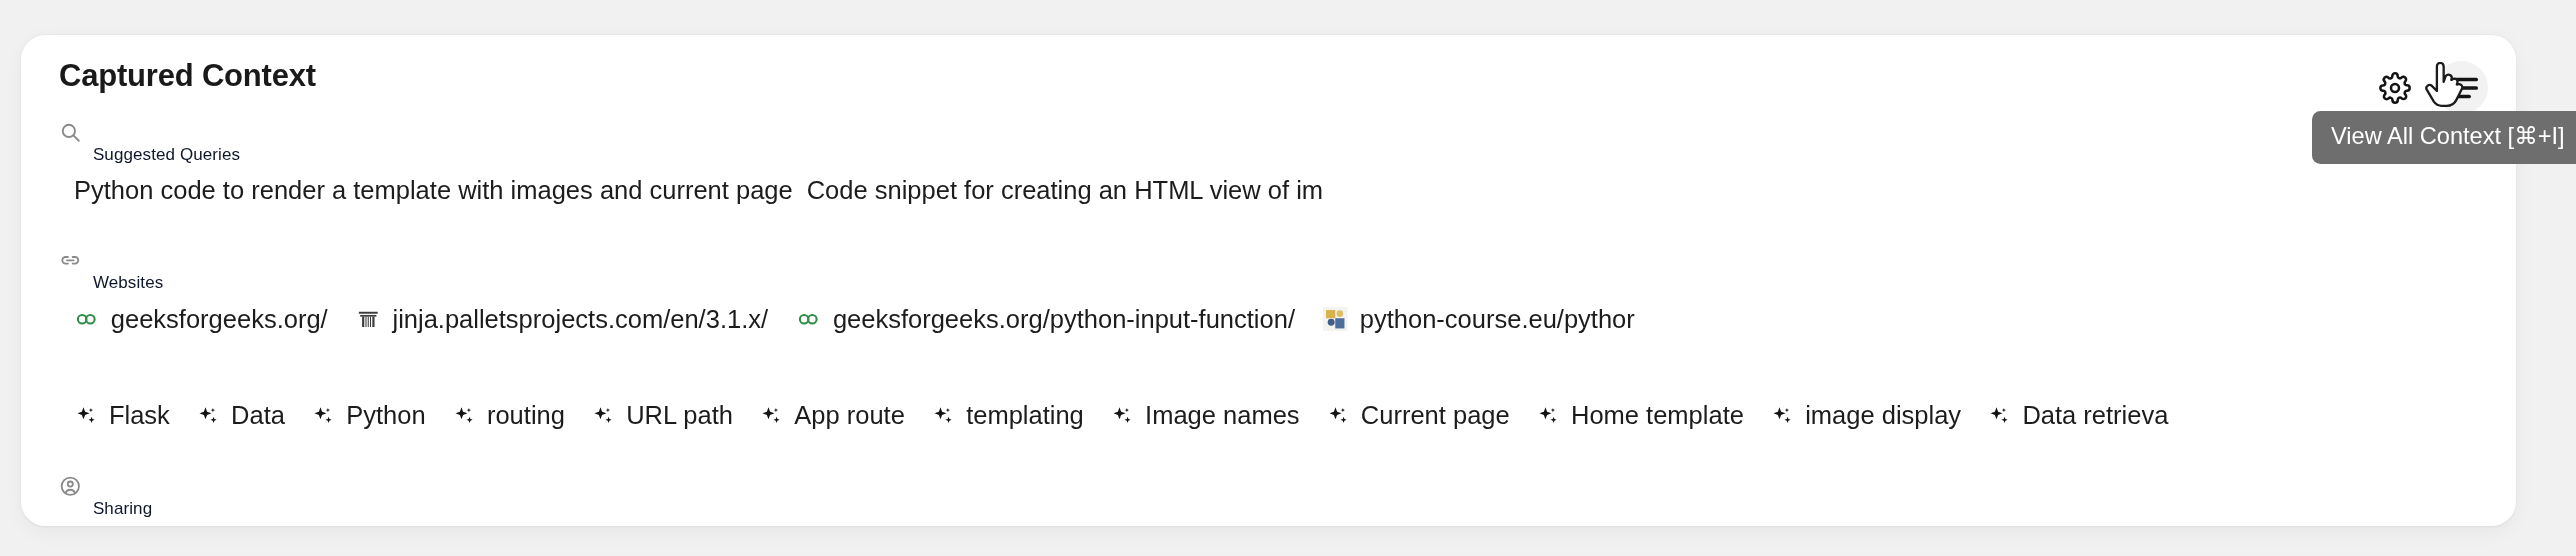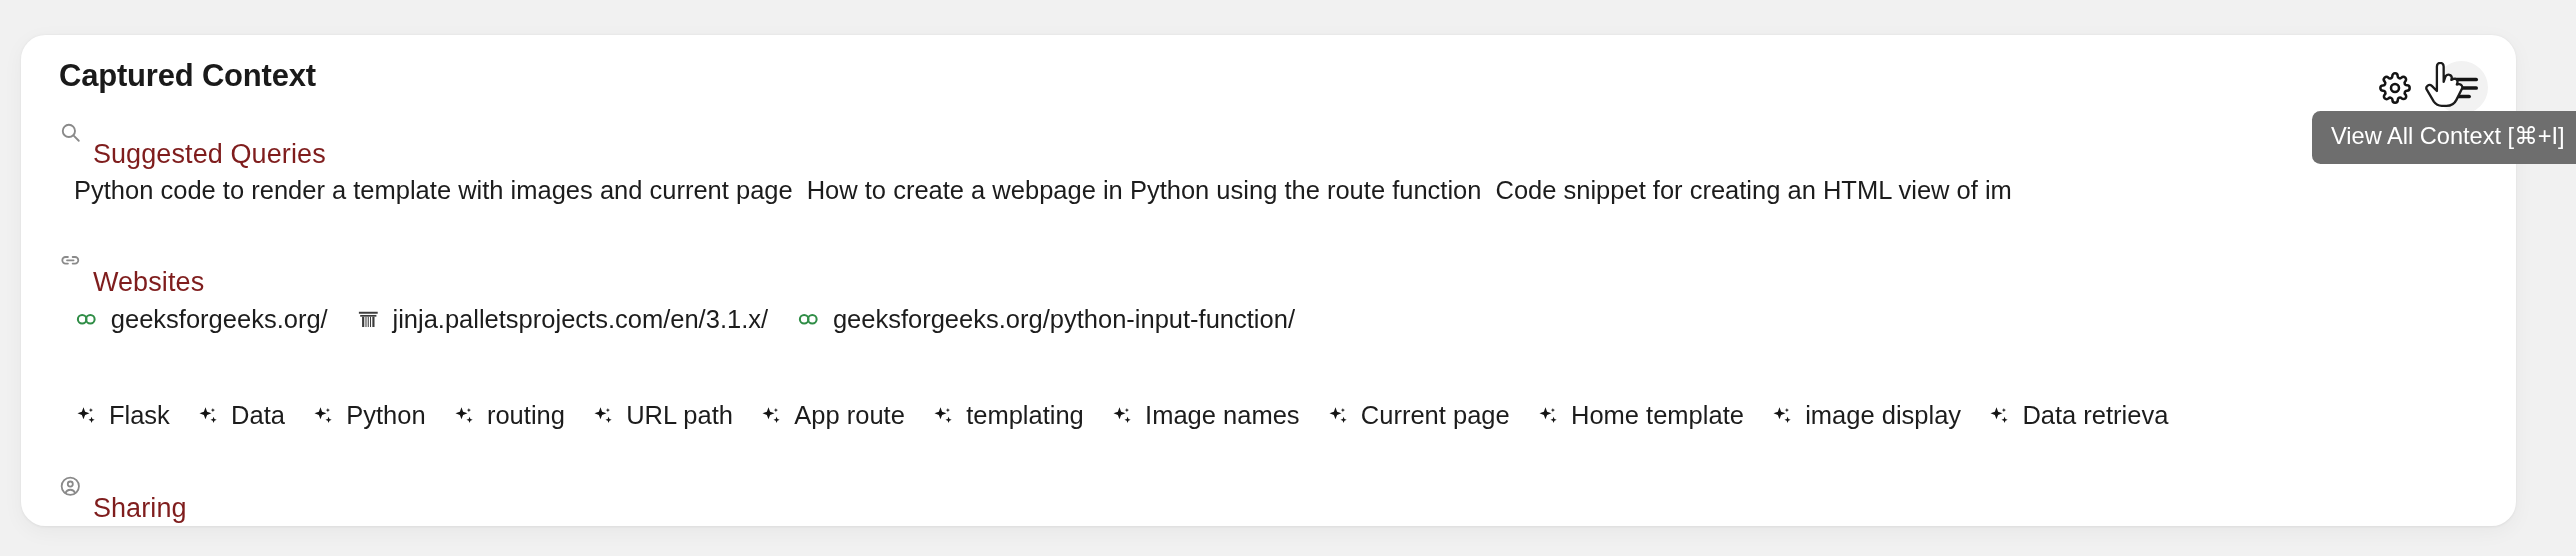--- a/index.html
+++ b/index.html
@@ -77,22 +77,22 @@
   
   .section { padding: 0 0 0 38px; }
   .section-head {
     display: flex;
     align-items: center;
     gap: 11.3px;
     height: 32px;
   }
   .section-head .sec-icon { display: flex; align-items: center; }
   .section-label {
-    font-size: 27px;
-    color: #7f1d1d;
+    font-size: 17px;
+    color: #0f172a;
     letter-spacing: 0.1px;
     line-height: 1;
     margin-top: 44px;
   }
 
   .row {
     display: flex;
     align-items: center;
     flex-wrap: nowrap;
     white-space: nowrap;
@@ -217,21 +217,20 @@
           <svg width="22.6" height="22.6" viewBox="0 0 24 24" fill="none" stroke="#8a8a8a" stroke-width="2" stroke-linecap="round">
             <circle cx="10.5" cy="10.5" r="6.5"></circle>
             <line x1="15.6" y1="15.6" x2="21" y2="21"></line>
           </svg>
         </span>
         <span class="section-label">Suggested Queries</span>
       </div>
       <div class="spacer-sm"></div>
       <div class="row queries-row">
         <span class="query-chip">Python code to render a template with images and current page</span>
-        <span class="query-chip">How to create a webpage in Python using the route function</span>
         <span class="query-chip">Code snippet for creating an HTML view of im</span>
       </div>
     </div>
 
     <div class="spacer-md"></div>
 
     <div class="section">
       <div class="section-head">
         <span class="sec-icon">
           <svg width="22.6" height="22.6" viewBox="0 0 24 24" fill="none" stroke="#8a8a8a" stroke-width="1.9" stroke-linecap="round">
@@ -274,20 +273,32 @@
         <span class="site-item">
           <span class="favicon">
             <svg width="24.5" height="24.5" viewBox="0 0 24 24" fill="none" stroke="#2f8d46" stroke-width="2">
               <circle cx="8" cy="12" r="4.2"></circle>
               <circle cx="16" cy="12" r="4.2"></circle>
             </svg>
           </span>
           <span class="site-url">geeksforgeeks.org/python-input-function/</span>
         </span>
 
+        <span class="site-item">
+          <span class="favicon">
+            <svg width="24.5" height="24.5" viewBox="0 0 24 24">
+              <rect width="24" height="24" fill="#f5f3ee"></rect>
+              <path d="M3 3 L12 3 L12 11 L3 11 Z" fill="#d8b14a"></path>
+              <path d="M12 11 L21 11 L21 21 L12 21 Z" fill="#4b6e9b"></path>
+              <circle cx="8" cy="15" r="3.4" fill="#3f5f8a"></circle>
+              <circle cx="16.5" cy="6.5" r="3.2" fill="#e0bd63"></circle>
+            </svg>
+          </span>
+          <span class="site-url">python-course.eu/pythor</span>
+        </span>
 
       </div>
     </div>
 
     <div class="spacer-md"></div>
 
     <div class="section">
       <div class="spacer-sm"></div>
       <div class="row tags-row">
 

